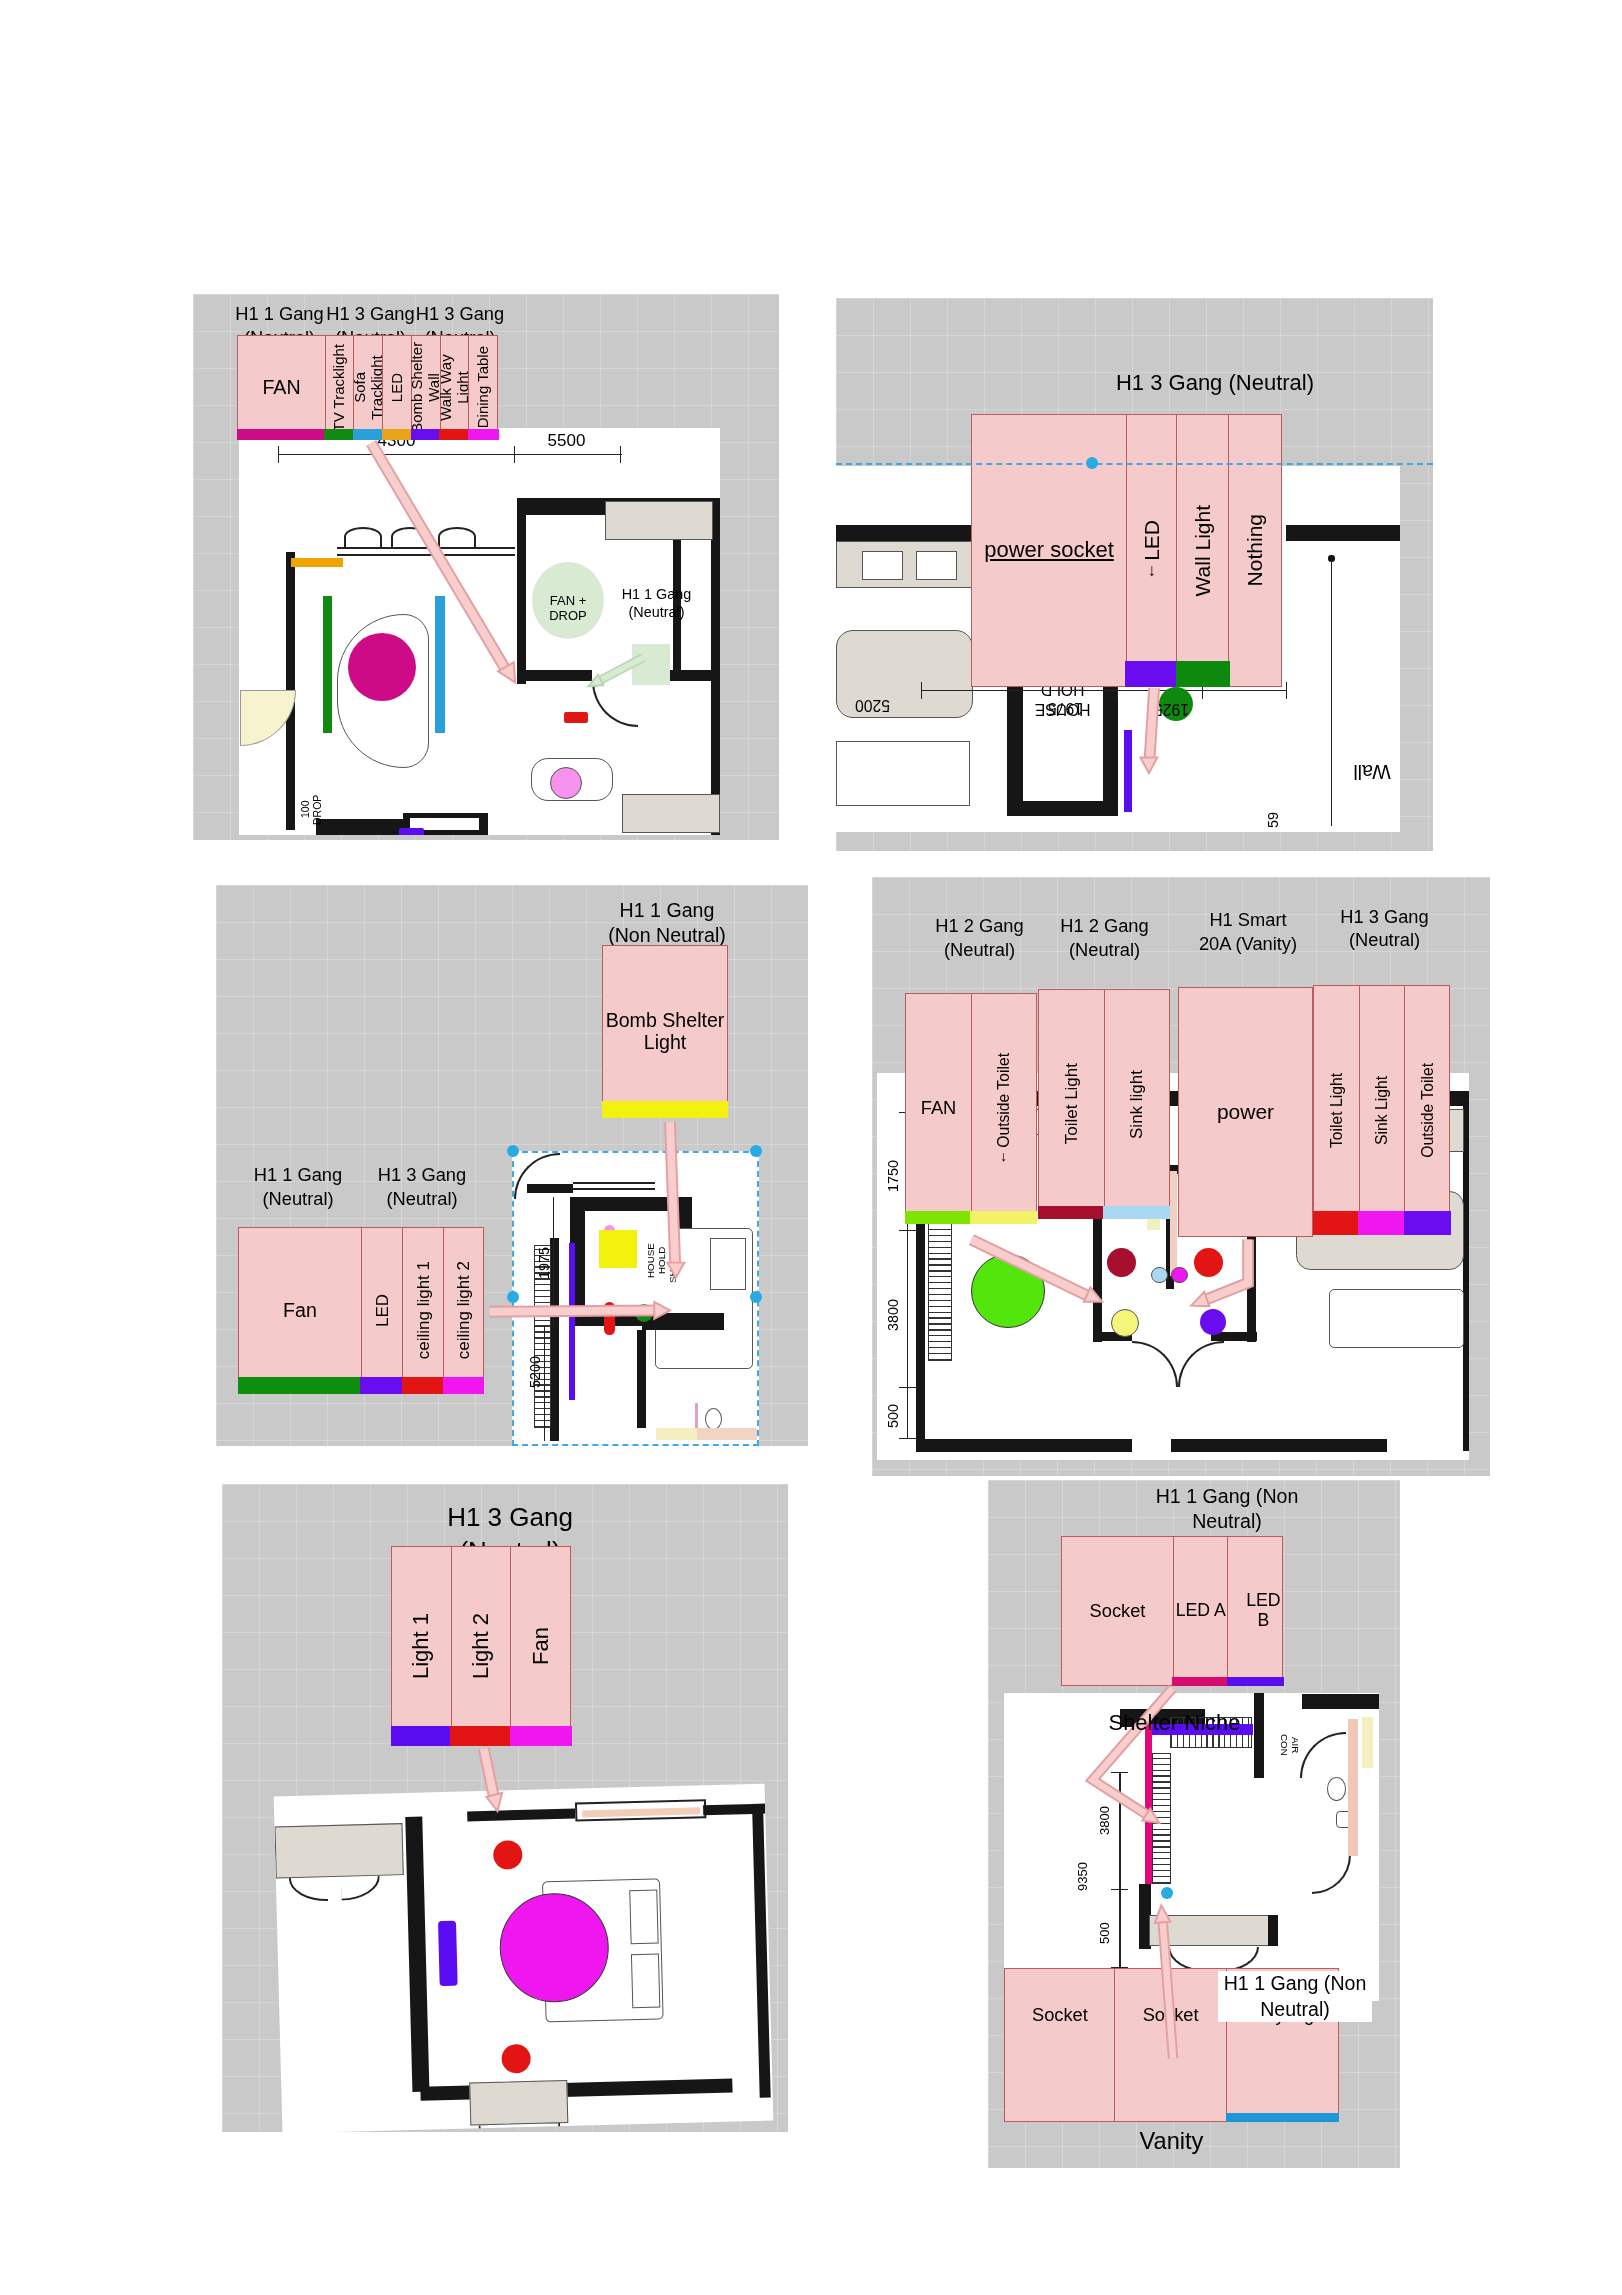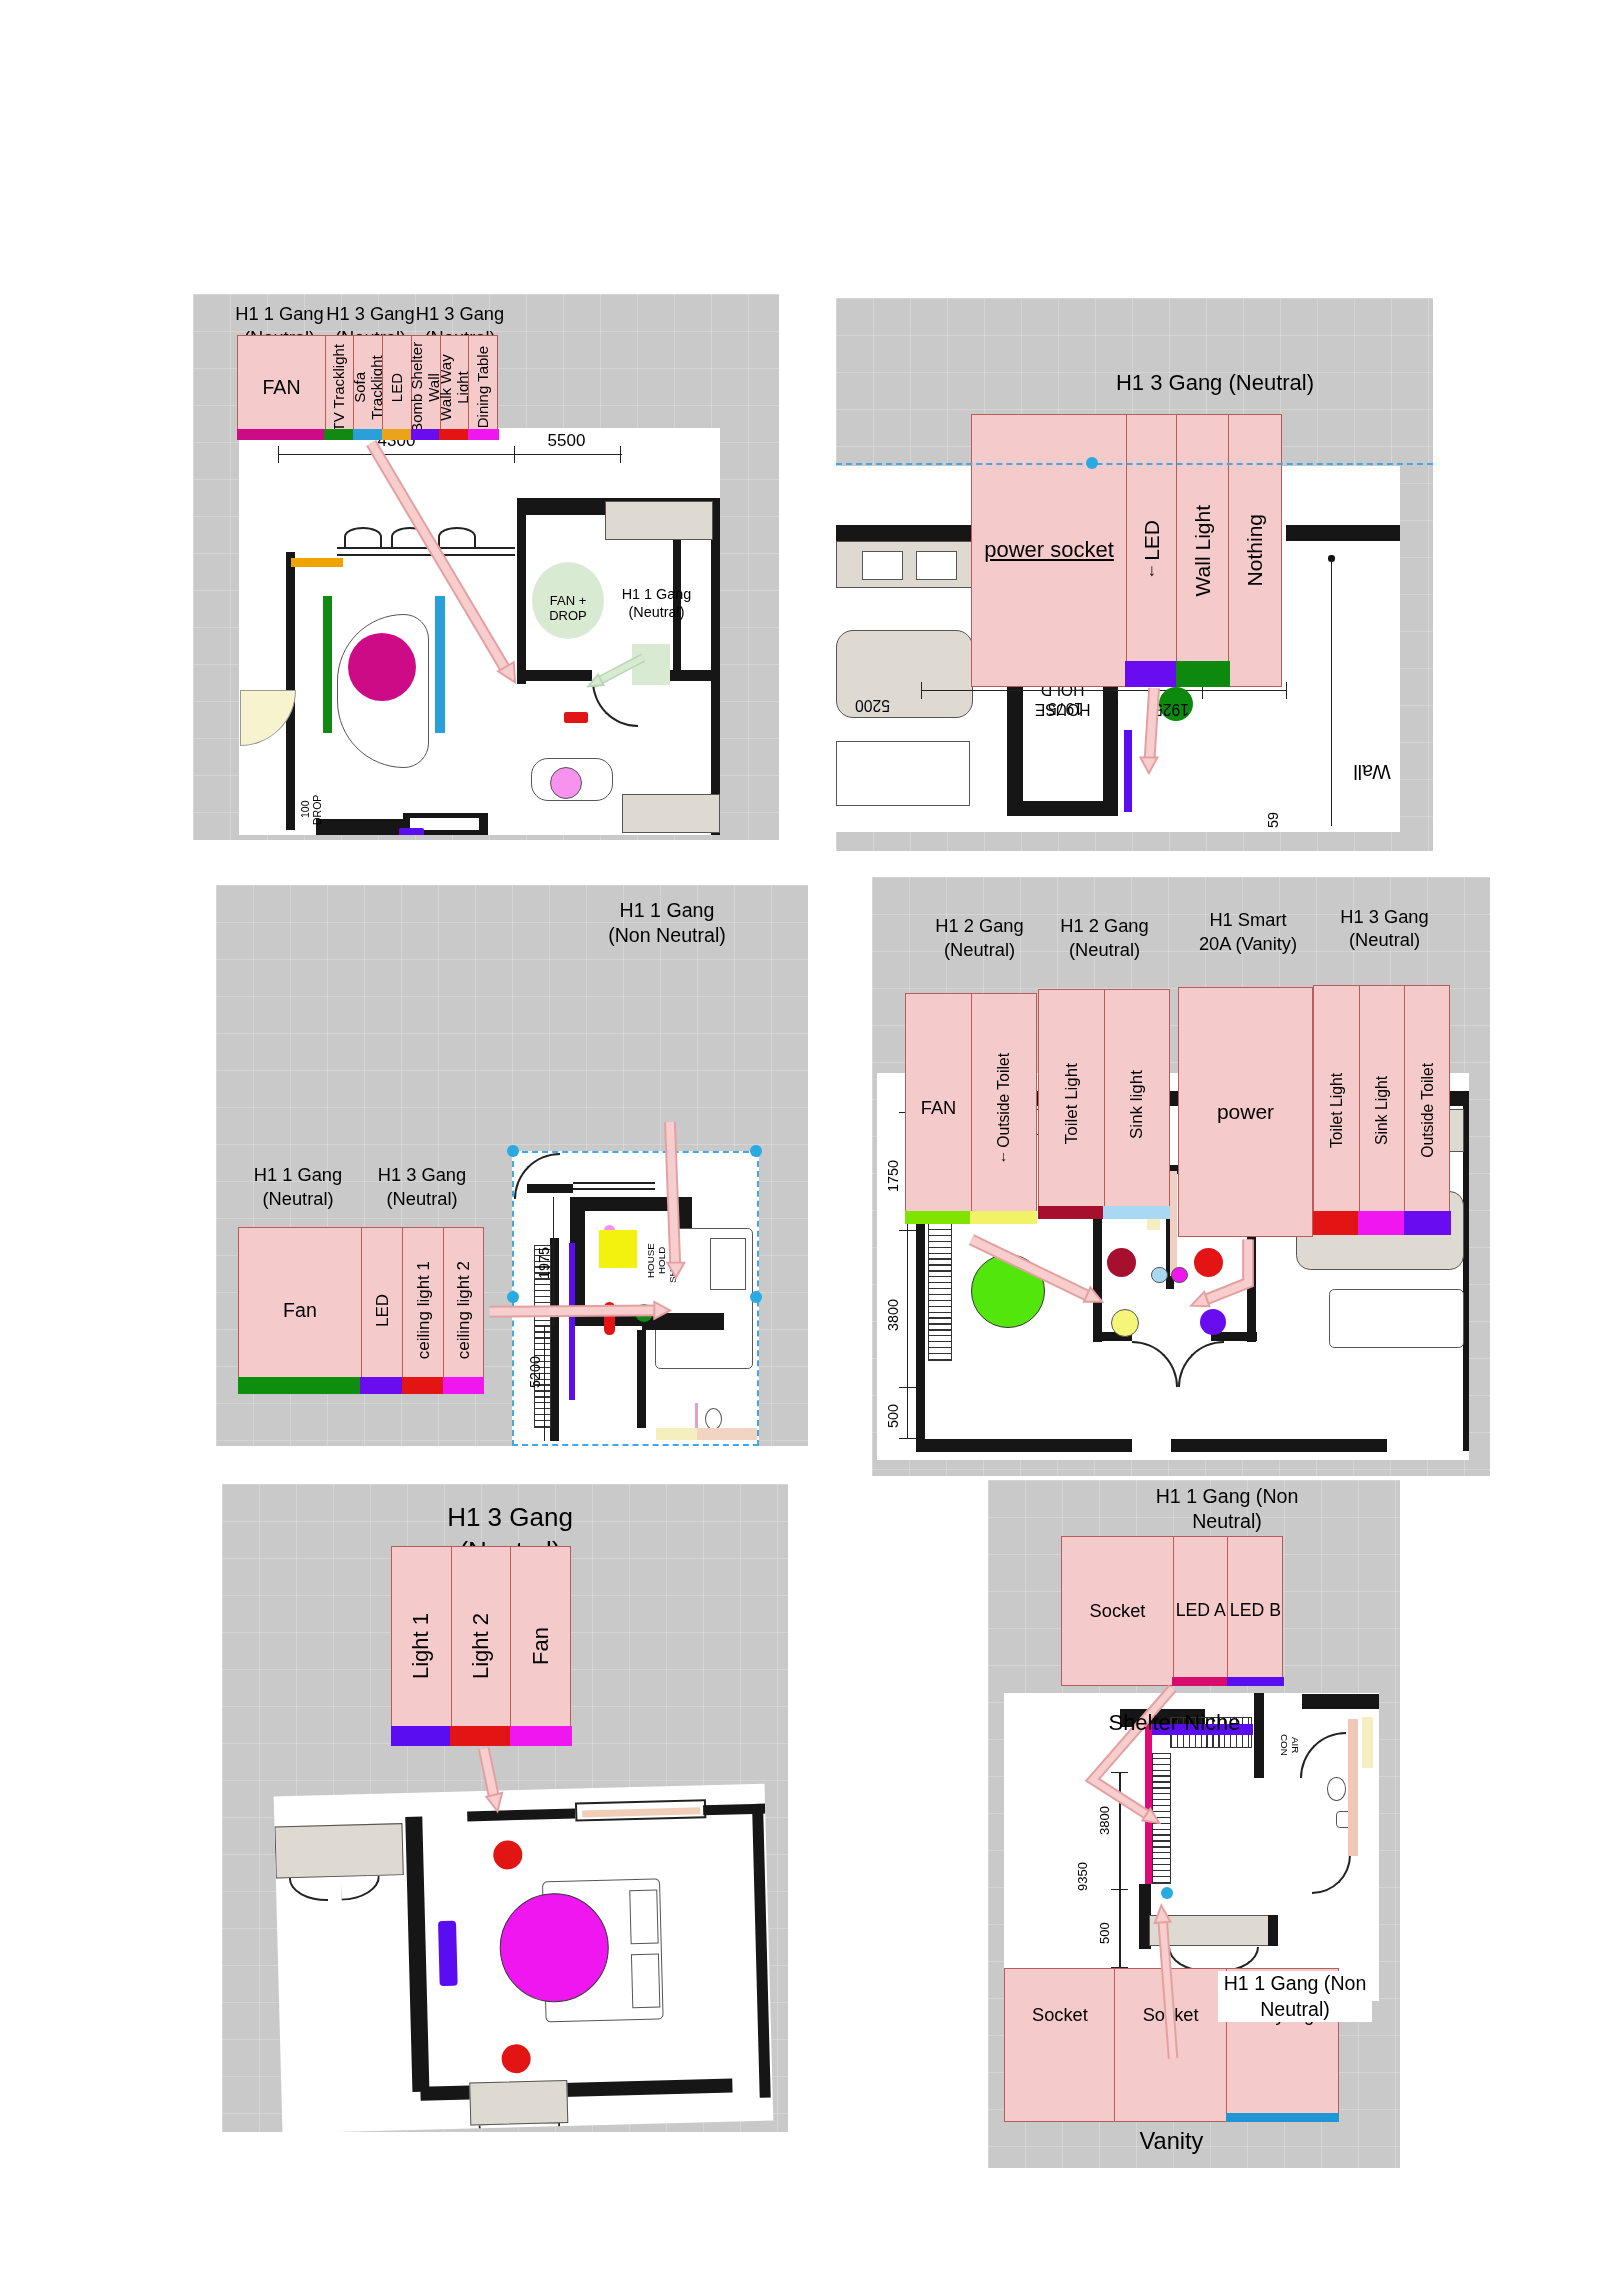--- a/index.html
+++ b/index.html
@@ -209,20 +209,25 @@
   <svg class="ov" width="597" height="553" viewBox="0 0 912 845">
     <polyline points="486,596 479,705" fill="none" stroke="#e3a0a0" stroke-width="18"></polyline>
     <polyline points="486,596 479,705" fill="none" stroke="#f8cdcd" stroke-width="12"></polyline>
     <polygon points="478,726 465,702 491,702" fill="#f8cdcd" stroke="#e3a0a0" stroke-width="3"></polygon>
   </svg>
 </section>
 
 <section class="panel" style="left:216px;top:885px;width:592px;height:561px;">
   <div class="hdr" style="left:366px;top:13px;width:170px;font-size:19.6px;">H1 1 Gang
 (Non Neutral)</div>
+  <div class="gang" style="position:absolute;left:386px;top:60px;width:126px;height:173px;z-index:6;">
+    <span class="glabel" style="font-size:19.6px;">Bomb Shelter
+Light</span>
+    <span class="bar" style="height: 17px; background-color: rgb(242, 242, 14);"></span>
+  </div>
 
   <div class="hdr" style="left:23px;top:278px;width:118px;">H1 1 Gang
 (Neutral)</div>
   <div class="hdr" style="left:147px;top:278px;width:118px;">H1 3 Gang
 (Neutral)</div>
 
   <div class="sbox" style="left:22px;top:342px;height:167px;">
     <div class="gang" style="width:124px;">
       <span class="glabel" style="font-size:19.6px;">Fan</span>
       <span class="bar" style="height: 17px; background-color: rgb(13, 143, 13);"></span>
@@ -461,21 +466,21 @@
 
   <div class="sbox" style="left:73px;top:56px;height:150px;">
     <div class="gang" style="width:113px;">
       <span class="glabel" style="font-size:18.3px;">Socket</span>
     </div>
     <div class="gang" style="width:56px;">
       <span class="glabel" style="font-size:17.7px;">LED A</span>
       <span class="bar" style="height: 9.2px; background-color: rgb(218, 11, 111);"></span>
     </div>
     <div class="gang" style="width:56px;">
-      <span class="glabel" style="font-size:17.7px;">LED B</span>
+      <span class="glabel" style="font-size:17.7px;margin-left:16px;">LED B</span>
       <span class="bar" style="height: 9.2px; background-color: rgb(91, 13, 242);"></span>
     </div>
   </div>
 
   <div class="note" style="left:85px;top:230px;width:203px;font-size:22px;z-index:8;">Shelter Niche</div>
 
   <div class="plan" style="left:16.4px;top:213px;width:375px;height:308px;">
     <div class="w" style="left:116px;top:15.7px;width:85px;height:18.3px;"></div>
     <div class="w" style="left:250px;top:0px;width:9.2px;height:85px;"></div>
     <div class="w" style="left:298px;top:1.3px;width:77px;height:14.4px;"></div>

